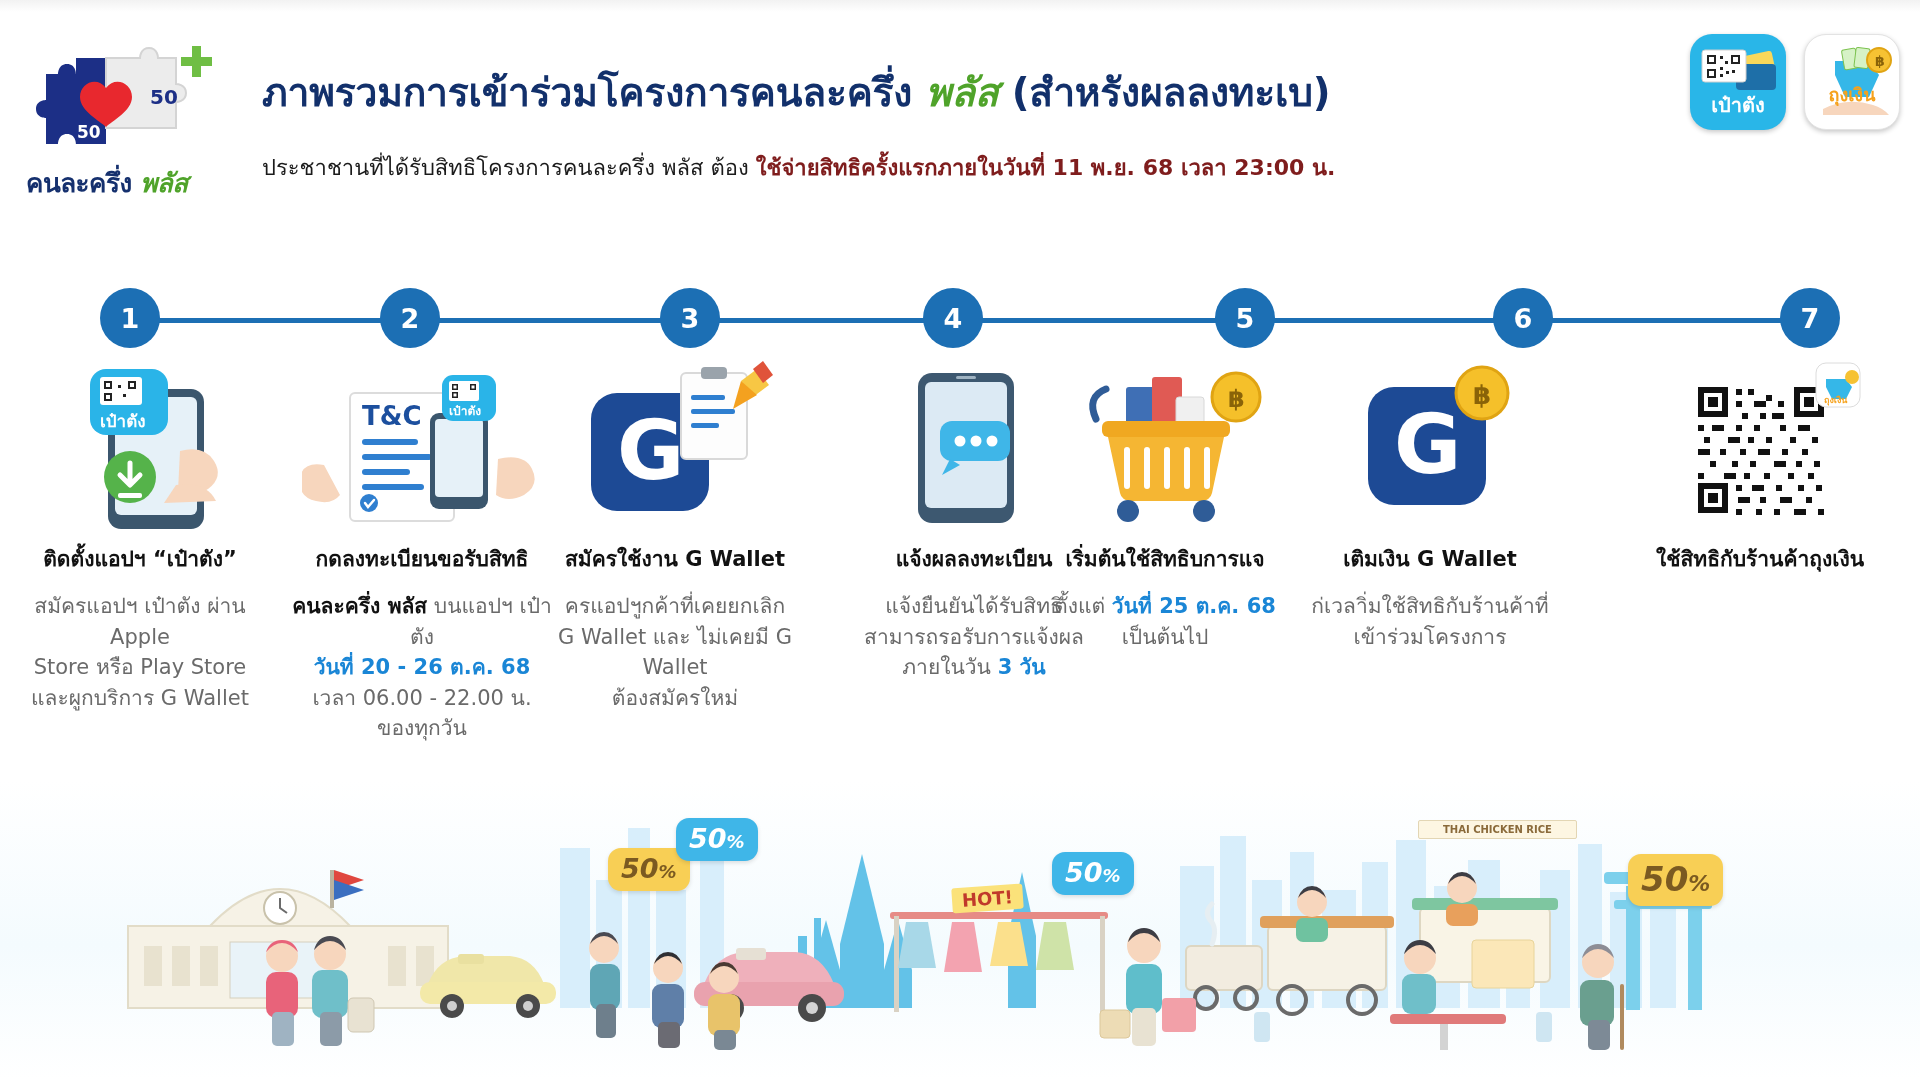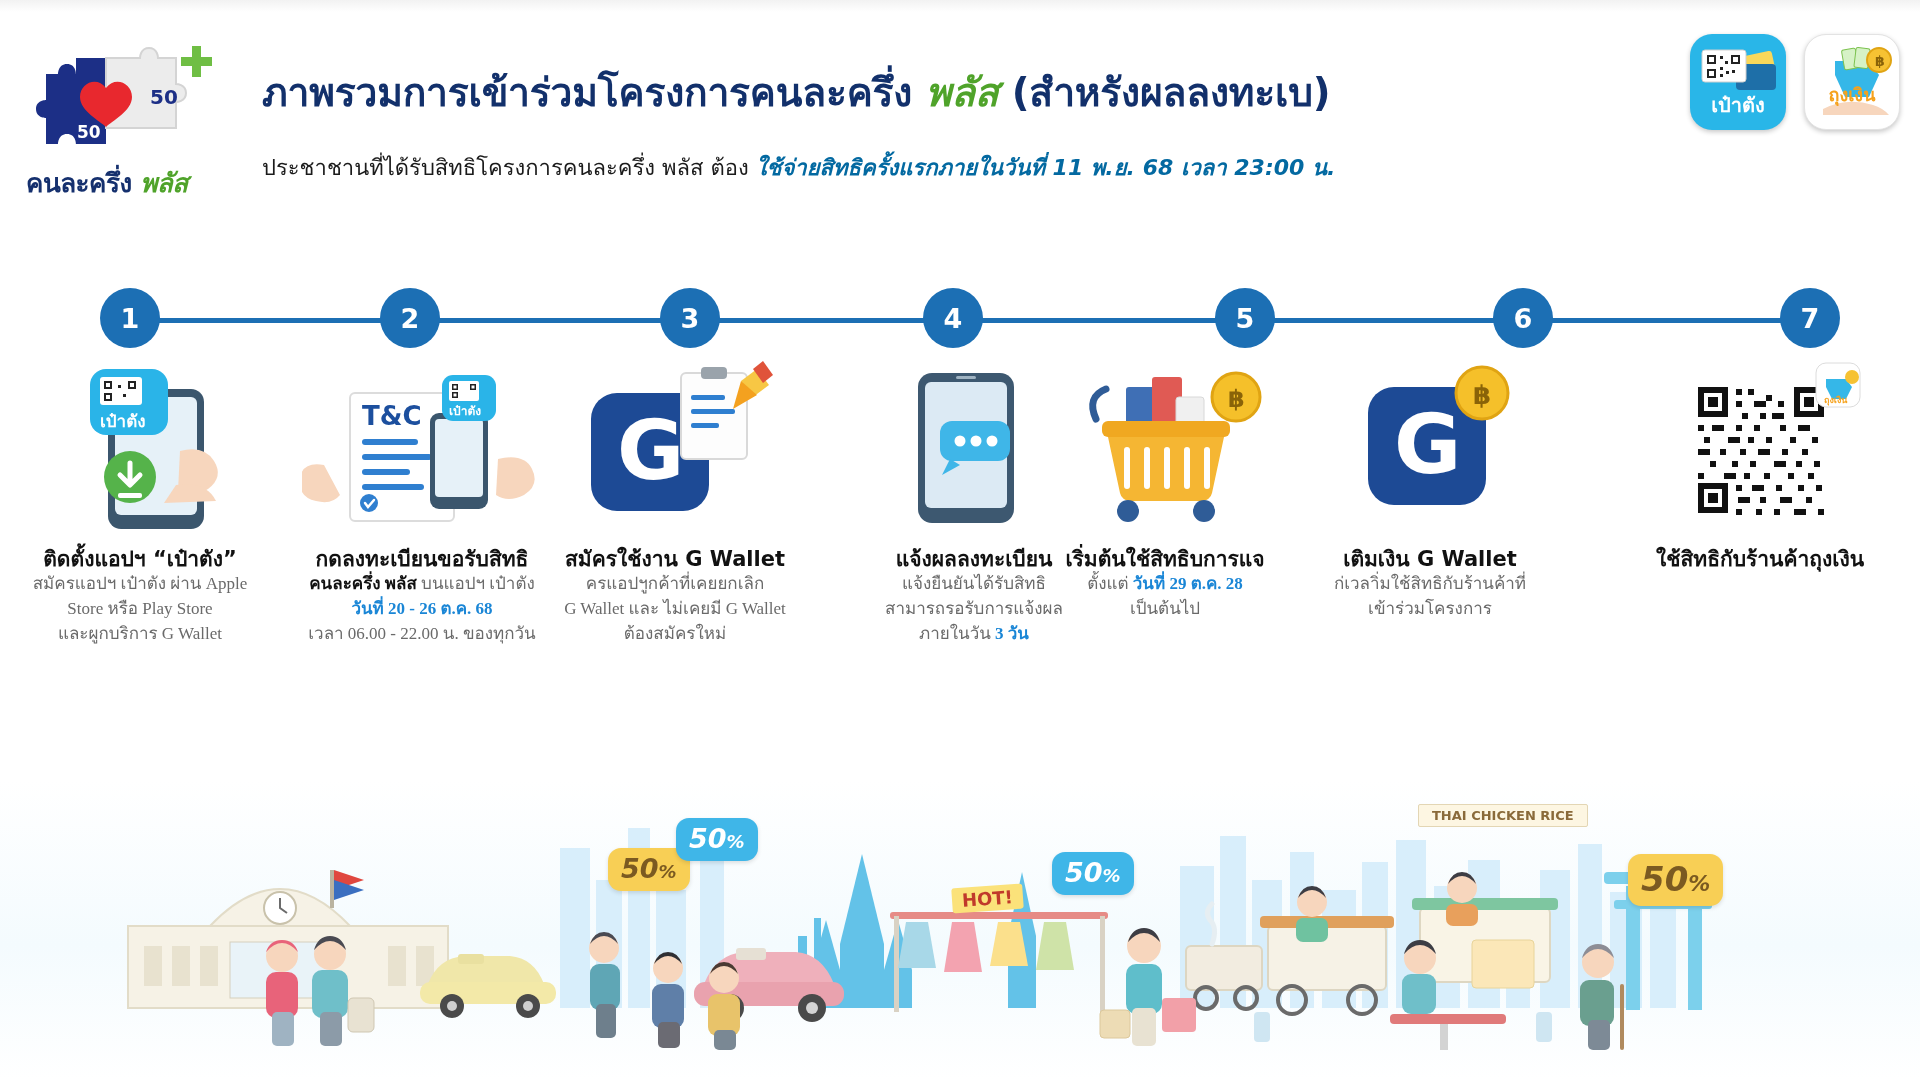--- a/index.html
+++ b/index.html
@@ -43,21 +43,21 @@
   .title {
     position: absolute; left: 262px; top: 43px;
     font-size: 39px; font-weight: bold; color: #12306b;
     white-space: nowrap; letter-spacing: -.2px;
   }
   .title .grn { color: #4fa32a; font-style: italic; }
   .subtitle {
     position: absolute; left: 262px; top: 132px;
     font-size: 22px; color: #1b1b1b; white-space: nowrap;
   }
-  .subtitle .hl { color: #0369a1; font-style: italic; font-weight: bold; }
+  .subtitle .hl { color: #7f1d1d; font-weight: bold; }
 
   
   .app-icons { position: absolute; right: 20px; top: 16px; display: flex; gap: 18px; }
   .app-icon { width: 96px; height: 96px; border-radius: 22px; position: relative;
               box-shadow: 0 2px 5px rgba(0,0,0,.22); overflow: hidden; }
   .app-icon.paotang { background: #29b6e8; }
   .app-icon.thungngern { background: #ffffff; border: 1px solid #e3e3e3; }
   .app-lbl { position: absolute; left: 0; right: 0; bottom: 9px; text-align: center;
              font-size: 20px; font-weight: bold; }
   .app-icon.paotang .app-lbl { color: #ffffff; }
@@ -78,21 +78,21 @@
   
   .steps { position: absolute; top: 352px; left: 0; width: 1920px; height: 390px; }
   .step { position: absolute; top: 0; width: 260px; text-align: center; }
   .step-art { height: 190px; display: flex; align-items: center; justify-content: center;
               position: relative; }
   .step-title {
     font-size: 21px; font-weight: bold; color: #111111; line-height: 1.25;
     margin-top: 4px; white-space: nowrap;
   }
   .step-desc {
-    font-size: 17px; color: #6a6a6a; line-height: 1.45; margin-top: 0; font-family: Liberation Serif, serif;
+    font-size: 21px; color: #6a6a6a; line-height: 1.45; margin-top: 19px;
   }
   .step-desc .hl { color: #1a86d6; font-weight: bold; }
   .step-desc .dk { color: #111111; font-weight: bold; }
 
   
   .scene { position: absolute; left: 0; bottom: 0; width: 1920px; height: 340px; }
   .sky-band { position: absolute; left: 0; bottom: 0; width: 1920px; height: 300px;
               background: linear-gradient(to bottom, rgba(255,255,255,0) 0%, #f4fbfe 55%, #ffffff 100%); }
 
   .badge50 {
@@ -334,21 +334,21 @@
           </g>
           <circle cx="88" cy="156" r="11" fill="#2f5c97"></circle>
           <circle cx="164" cy="156" r="11" fill="#2f5c97"></circle>
           <circle cx="196" cy="42" r="24" fill="#f5c02a" stroke="#e0a413" stroke-width="3"></circle>
           <text x="188" y="52" font-size="24" font-weight="bold" fill="#8a6308" font-family="DejaVu Sans">฿</text>
         </svg>
       </div>
       <div class="step-title">เริ่มต้นใช้สิทธิบการแจ</div>
       <div class="step-desc">
         <div>
-          <span>ตั้งแต่ </span><span class="hl">วันที่ 29 ต.ค. 28</span>
+          <span>ตั้งแต่ </span><span class="hl">วันที่ 25 ต.ค. 68</span>
         </div>
         <div><span>เป็นต้นไป</span></div>
       </div>
     </div>
 
     <div class="step" style="left:1300px">
       <div class="step-art">
         <svg width="240" height="185" viewBox="0 0 240 185">
           <rect x="58" y="32" width="118" height="118" rx="26" fill="#1d4a95"></rect>
           <text x="84" y="118" font-size="82" font-weight="bold" fill="#ffffff" font-family="DejaVu Sans">G</text>
@@ -635,16 +635,16 @@
       <span style="font-size:27px">50</span><span>%</span>
     </div>
     <div class="badge50 cy" style="left:1052px;top:112px">
       <span style="font-size:27px">50</span><span>%</span>
     </div>
     <div class="badge50 am" style="left:1628px;top:114px;font-size:34px">
       <span style="font-size:34px">50</span><span style="font-size:22px">%</span>
     </div>
 
     <div style="position:absolute;left:952px;top:146px;background:#fbe27a;color:#c0392b;font-weight:bold;font-size:18px;padding:2px 10px;border-radius:3px;transform:rotate(-4deg)">HOT!</div>
-    <div style="position:absolute;left:1418px;top:64px;background:#fdf6e2;color:#8a6a3a;font-weight:bold;font-size:13px;padding:3px 13px;border:1px solid #e3d6b4;border-radius:2px">THAI CHICKEN RICE</div>
+    <div style="position:absolute;left:1418px;top:80px;background:#fdf6e2;color:#8a6a3a;font-weight:bold;font-size:10px;padding:3px 24px;border:1px solid #e3d6b4;border-radius:2px">THAI CHICKEN RICE</div>
   </div>
 
 </div>
 
 </body></html>

